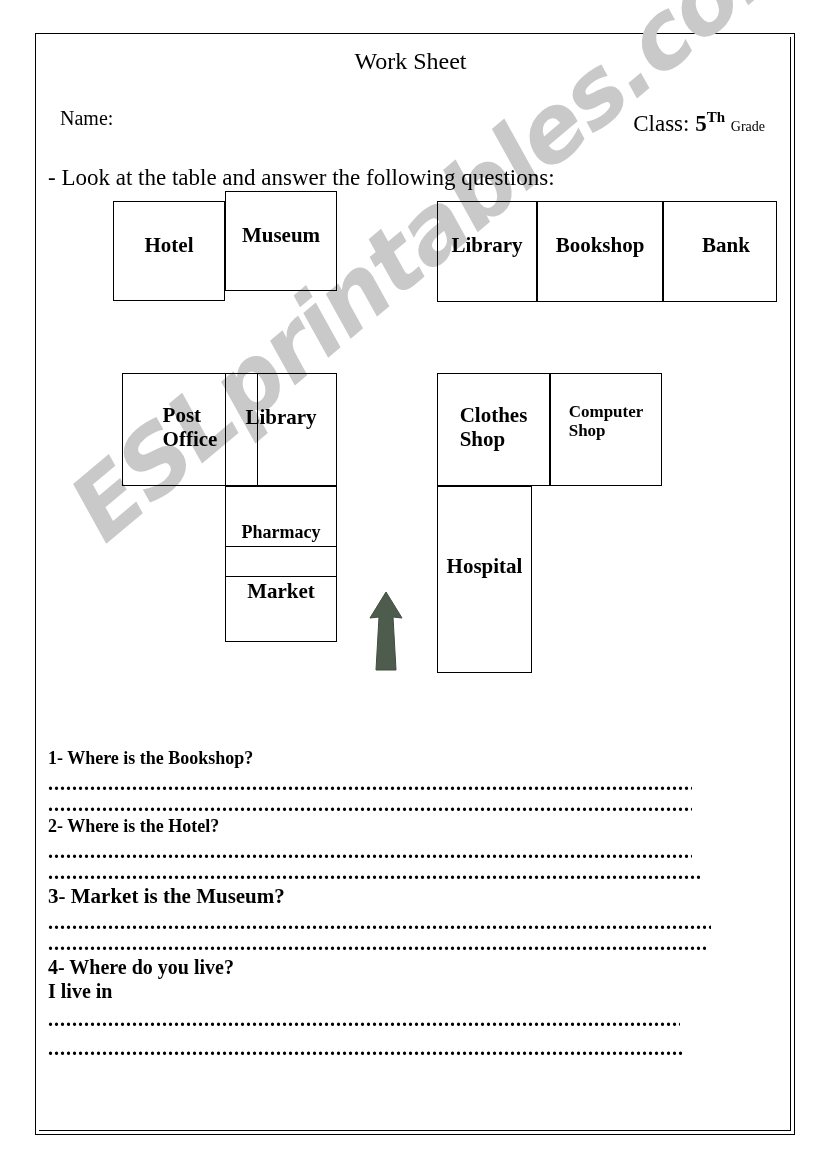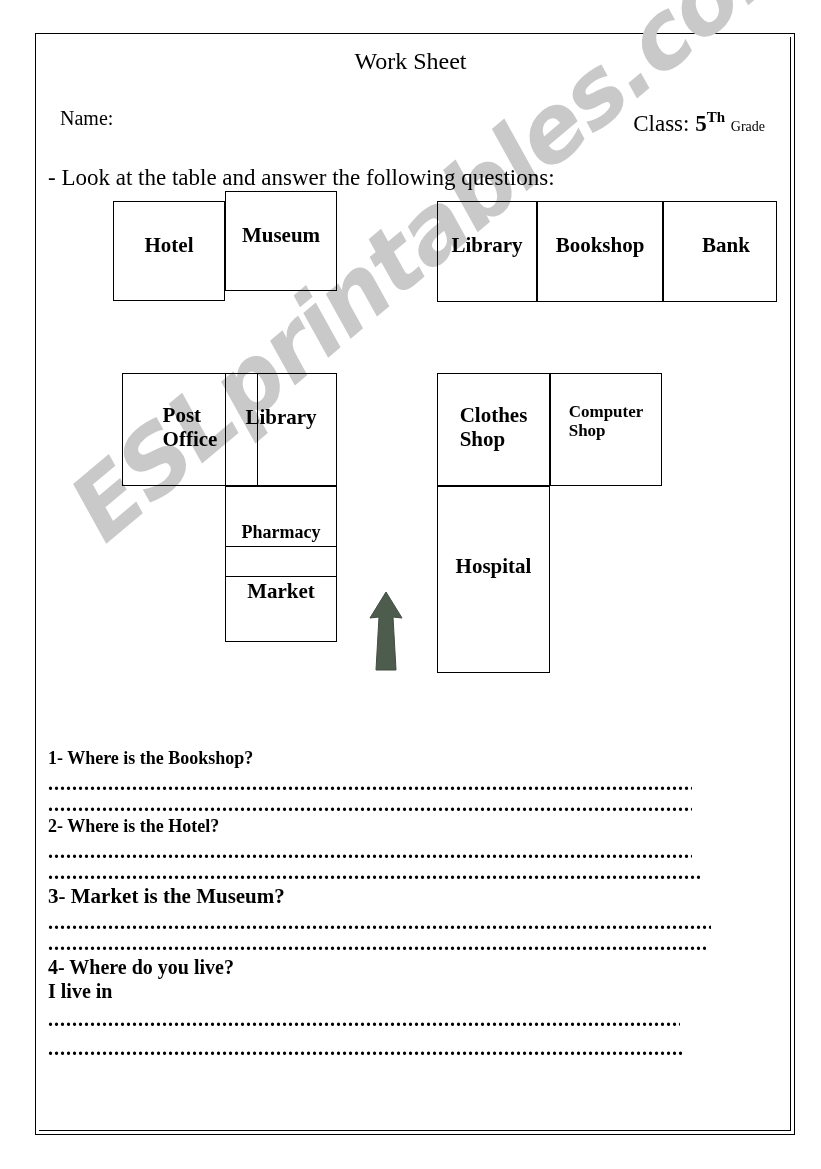--- a/index.html
+++ b/index.html
@@ -131,21 +131,21 @@
 
   
   #cell-postoffice { left: 122px; top: 373px; width: 136px; height: 113px; font-size: 21px; }
   #cell-library-2  { left: 225px; top: 373px; width: 112px; height: 113px; font-size: 21px; }
   #cell-pharmacy   { left: 225px; top: 486px; width: 112px; height: 91px;  font-size: 18px; }
   #cell-market     { left: 225px; top: 546px; width: 112px; height: 96px;  font-size: 21px; }
 
   
   #cell-clothes  { left: 437px; top: 373px; width: 113px; height: 113px; font-size: 21px; }
   #cell-computer { left: 550px; top: 373px; width: 112px; height: 113px; font-size: 17px; }
-  #cell-hospital { left: 437px; top: 486px; width: 113px; height: 187px; font-size: 21px; }
+  #cell-hospital { left: 437px; top: 486px; width: 95px; height: 187px; font-size: 21px; }
   #cell-hotel .inner, #cell-museum .inner,
   #cell-library-top .inner, #cell-bookshop .inner, #cell-bank .inner { margin-top: 32px; }
   #cell-postoffice .inner { margin-top: 30px; }
   #cell-library-2 .inner  { margin-top: 32px; }
   #cell-pharmacy .inner   { margin-top: 35px; }
   #cell-market .inner     { margin-top: 33px; }
   #cell-clothes .inner    { margin-top: 30px; }
   #cell-computer .inner   { margin-top: 28px; }
   #cell-hospital .inner   { margin-top: 68px; }
 

